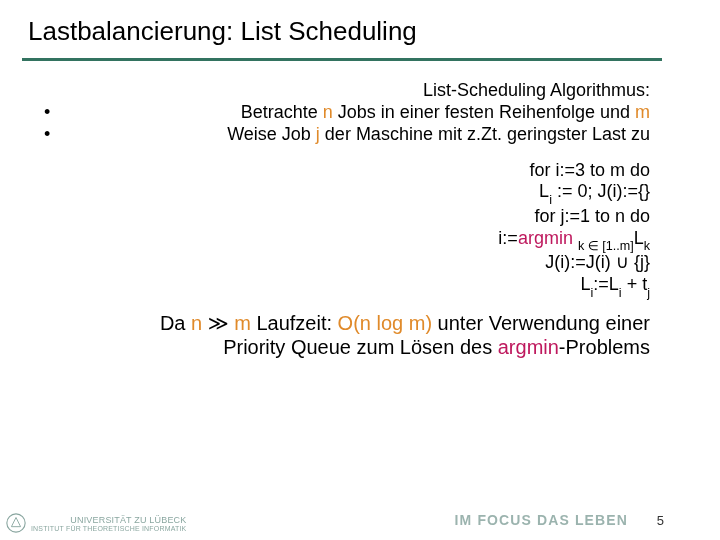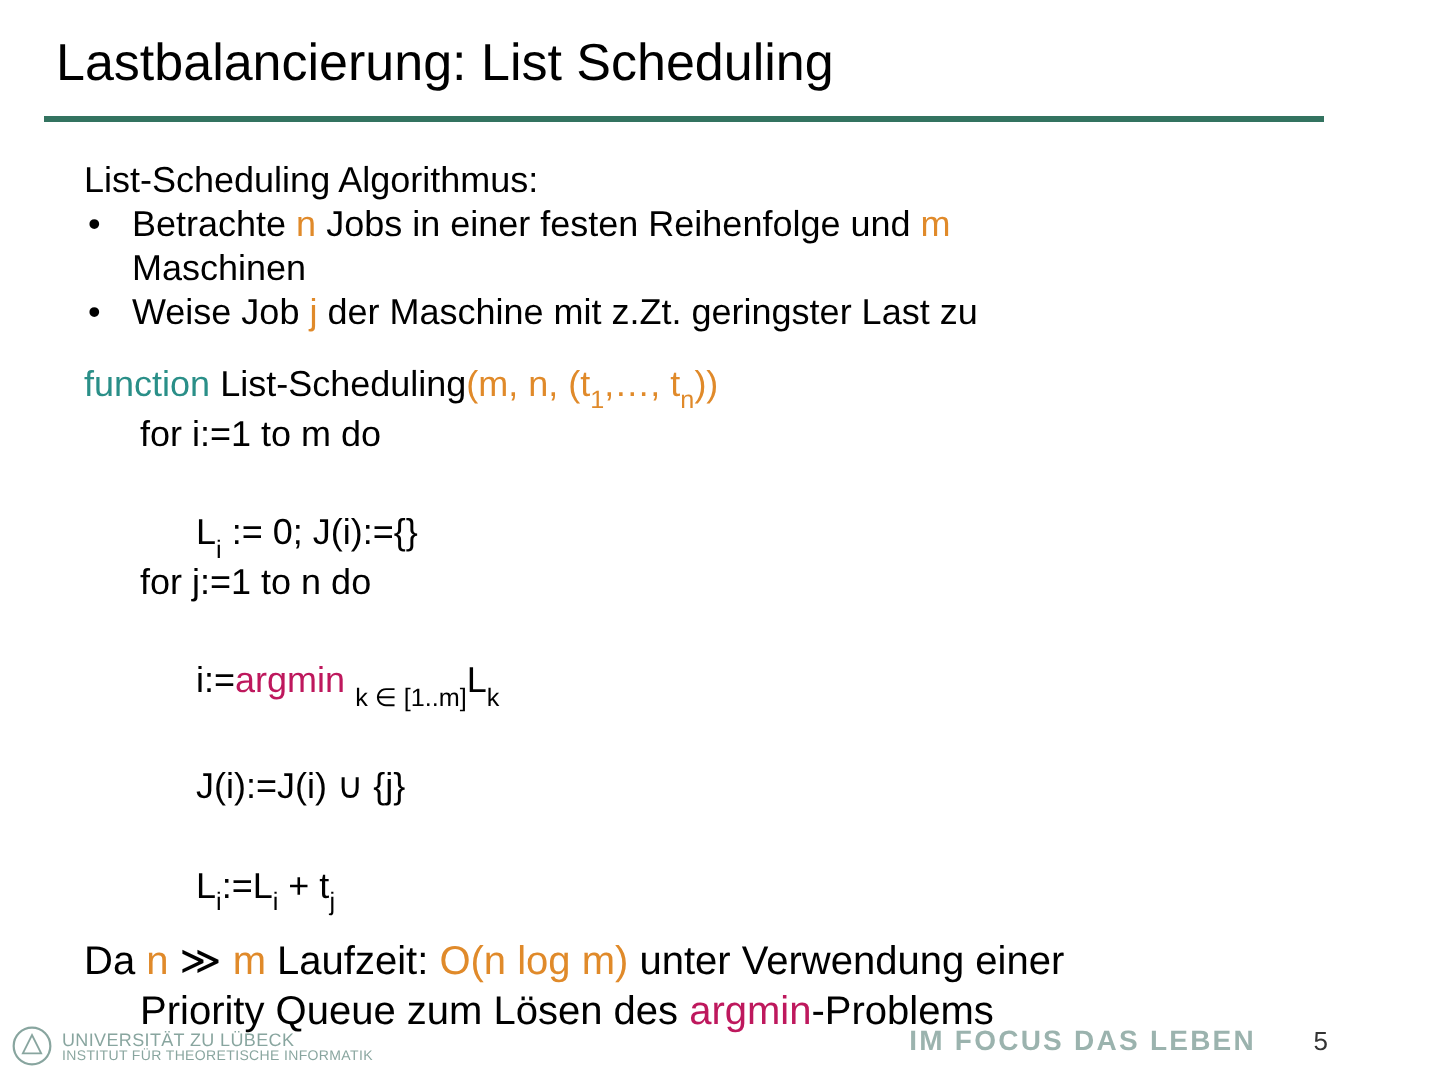--- a/index.html
+++ b/index.html
@@ -11,20 +11,21 @@
     font-family: Arial, Helvetica, sans-serif;
     color: #000;
     position: relative;
     overflow: hidden;
   }
   .slide {
     width: 680px;
     height: 540px;
     position: relative;
     box-sizing: border-box;
+    text-align: right;
   }
   .title {
     position: absolute;
     left: 28px;
     top: 16px;
     font-size: 26px;
     font-weight: 400;
     color: #000;
   }
   .rule {
@@ -62,21 +63,21 @@
   .var { color: #e08a2a; }
   .fn  { color: #be185d; }
   .teal{ color: #2a8f88; }
   .code-block {
     margin-top: 14px;
     margin-bottom: 12px;
     font-size: 18px;
     line-height: 1.20;
   }
   .ind1 { padding-left: 28px; display:block;}
-  .ind2 { padding-left: 56px; display:block;margin-top:28px;}
+  .ind2 { padding-left: 56px; display:block;}
   .sub { font-size: 0.7em; vertical-align: sub; position: relative; top: 0.15em;}
   .runtime {
     font-size: 20px;
     line-height: 1.22;
   }
   .runtime .cont { padding-left: 28px; display:block;}
   .footer-logo {
     position: absolute;
     left: 5px;
     bottom: 6px;
@@ -119,33 +120,29 @@
 <div class="slide">
 
   <div class="title">Lastbalancierung: List Scheduling</div>
   <div class="rule"></div>
 
   <div class="body">
 
     <div class="section-head">List-Scheduling Algorithmus:</div>
 
     <div class="bullet">
-      <span>Betrachte </span><span class="var">n</span><span> Jobs in einer festen Reihenfolge und </span><span class="var">m</span><br><span> Maschinen</span>
+      <span>Betrachte </span><span class="var">n</span><span> Jobs in einer festen Reihenfolge und </span><span class="var">m</span><br>
     </div>
 
     <div class="bullet">
       <span>Weise Job </span><span class="var">j</span><span> der Maschine mit z.Zt. geringster Last zu</span>
     </div>
 
     <div class="code-block">
-      <span>
-        <span class="teal">function</span>
-        <span>List-Scheduling</span><span class="var">(m, n, (t</span><span class="var sub">1</span><span class="var">,…, t</span><span class="var sub">n</span><span class="var">))</span>
-      </span>
-      <span class="ind1">for i:=1 to m do</span>
+      <span class="ind1">for i:=3 to m do</span>
       <span class="ind2">
         <span>L</span><span class="sub">i</span><span> := 0; J(i):={}</span>
       </span>
       <span class="ind1">for j:=1 to n do</span>
       <span class="ind2">
         <span>i:=</span><span class="fn">argmin</span><span> </span><span class="sub">k ∈ [1..m]</span><span>L</span><span class="sub">k</span>
       </span>
       <span class="ind2">J(i):=J(i) ∪ {j}</span>
       <span class="ind2">
         <span>L</span><span class="sub">i</span><span>:=L</span><span class="sub">i</span><span> + t</span><span class="sub">j</span>

